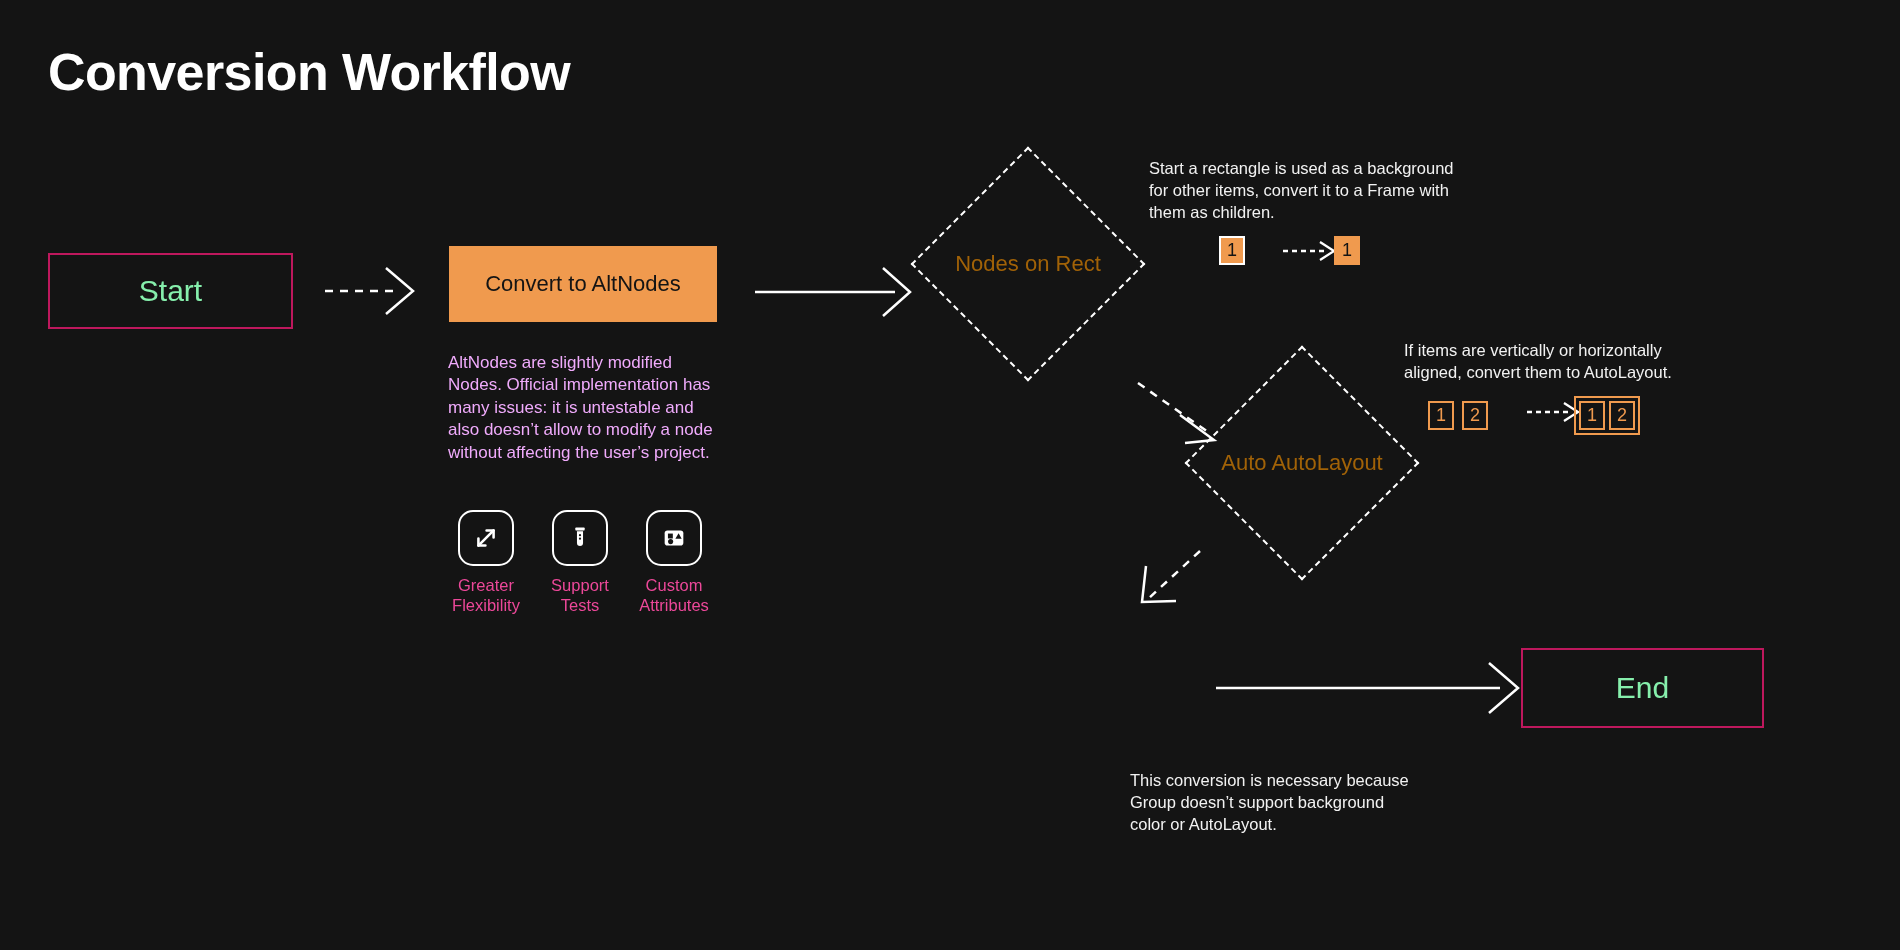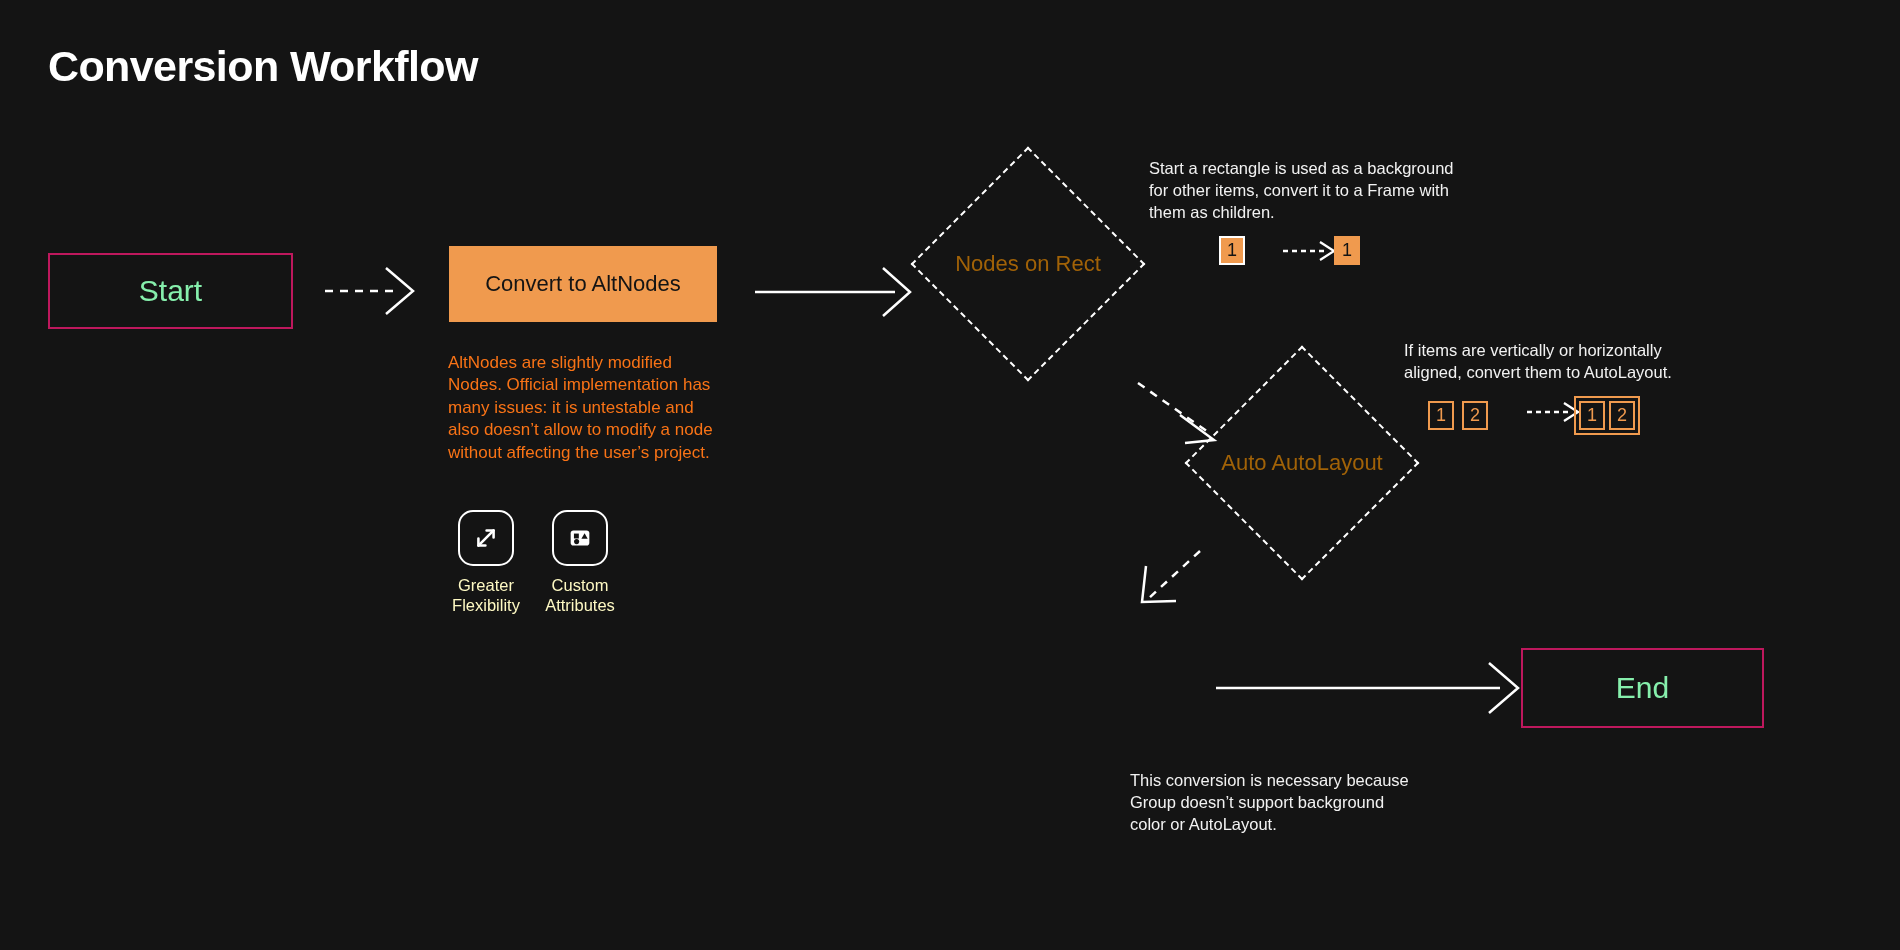--- a/index.html
+++ b/index.html
@@ -20,21 +20,21 @@
     width: 1900px;
     height: 950px;
     background: #141414;
   }
   .abs { position: absolute; }
 
   
   #page-title {
     left: 48px;
     top: 42px;
-    font-size: 43px;
+    font-size: 52px;
     font-weight: bold;
     letter-spacing: -0.6px;
     color: #ffffff;
     white-space: nowrap;
   }
 
   
   .terminal-box {
     border: 2px solid #be185d;
     background: transparent;
@@ -63,21 +63,21 @@
     box-sizing: border-box;
   }
 
   
   #convert-desc {
     left: 448px;
     top: 352px;
     width: 272px;
     font-size: 17px;
     line-height: 1.32;
-    color: #f97316;
+    color: #f0abfc;
   }
 
   
   #feature-row {
     left: 450px;
     top: 510px;
     display: flex;
     gap: 22px;
   }
   .feature {
@@ -94,21 +94,21 @@
     display: flex;
     align-items: center;
     justify-content: center;
     box-sizing: border-box;
   }
   .feature-label {
     margin-top: 9px;
     font-size: 16.5px;
     line-height: 1.24;
     text-align: center;
-    color: #fef9c3;
+    color: #ec4899;
     white-space: pre-line;
   }
 
   
   .diamond-wrap {
     display: flex;
     align-items: center;
     justify-content: center;
   }
   .diamond-shape {
@@ -250,20 +250,34 @@
             <line x1="5.5" y1="18.5" x2="18.5" y2="5.5"></line>
             <polyline points="12.5,5.5 18.5,5.5 18.5,11.5"></polyline>
             <polyline points="11.5,18.5 5.5,18.5 5.5,12.5"></polyline>
           </g>
         </svg>
       </div>
       <div class="feature-label">Greater
 Flexibility</div>
     </div>
 
+    <div class="feature">
+      <div class="feature-icon-box">
+        <svg width="28" height="28" viewBox="0 0 24 24">
+          <g fill="#ffffff">
+            <rect x="8" y="3" width="8" height="2.6" rx="0.6"></rect>
+            <path d="M9.4 6.2 h5.2 v10.1 a2.6 2.6 0 0 1 -5.2 0 z"></path>
+          </g>
+          <circle cx="12" cy="9.6" r="0.95" fill="#141414"></circle>
+          <circle cx="12" cy="12.6" r="0.95" fill="#141414"></circle>
+        </svg>
+      </div>
+      <div class="feature-label">Support
+Tests</div>
+    </div>
 
     <div class="feature">
       <div class="feature-icon-box">
         <svg width="28" height="28" viewBox="0 0 24 24">
           <rect x="4" y="5.5" width="16" height="13" rx="2.4" fill="#ffffff"></rect>
           <rect x="6.8" y="8.2" width="4.2" height="4.2" fill="#141414"></rect>
           <circle cx="9.1" cy="15.1" r="2.2" fill="#141414"></circle>
           <polygon points="15.9,8.0 18.6,12.6 13.2,12.6" fill="#141414"></polygon>
         </svg>
       </div>

